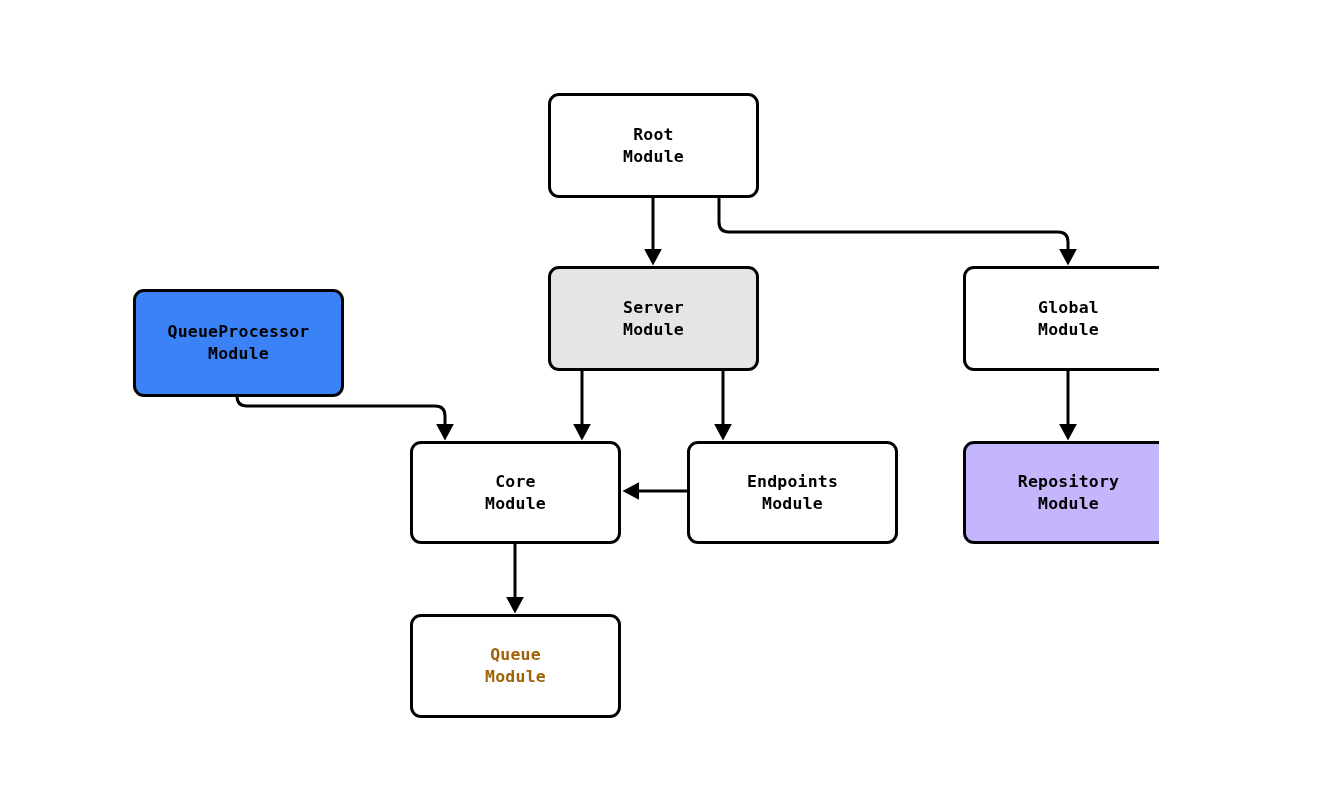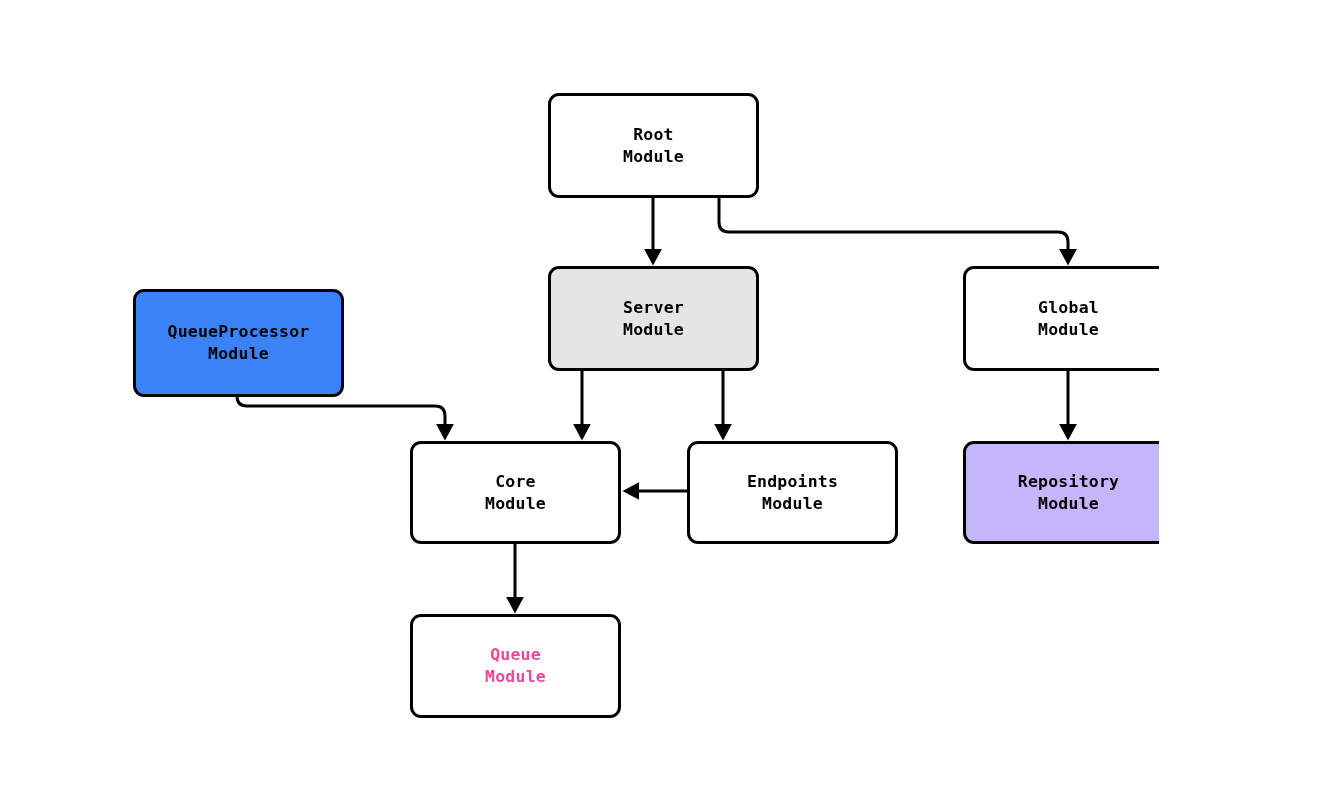--- a/index.html
+++ b/index.html
@@ -93,18 +93,18 @@
       </div>
       <div class="node" style="left: 687px; top: 441px; width: 211px; height: 103px; border-color: rgb(0, 0, 0); background: rgb(255, 255, 255);">
         <div class="node-label" style="color: rgb(0, 0, 0);">Endpoints
 Module</div>
       </div>
       <div class="node" style="left: 963px; top: 441px; width: 211px; height: 103px; border-color: rgb(0, 0, 0); background: #c4b5fd;">
         <div class="node-label" style="color: rgb(0, 0, 0);">Repository
 Module</div>
       </div>
       <div class="node" style="left: 410px; top: 614px; width: 211px; height: 104px; border-color: rgb(0, 0, 0); background: rgb(255, 255, 255);">
-        <div class="node-label" style="color: #ec4899;">Queue
+        <div class="node-label" style="color: #a16207;">Queue
 Module</div>
       </div>
     </div>
 
 </div>
 
 </body></html>

